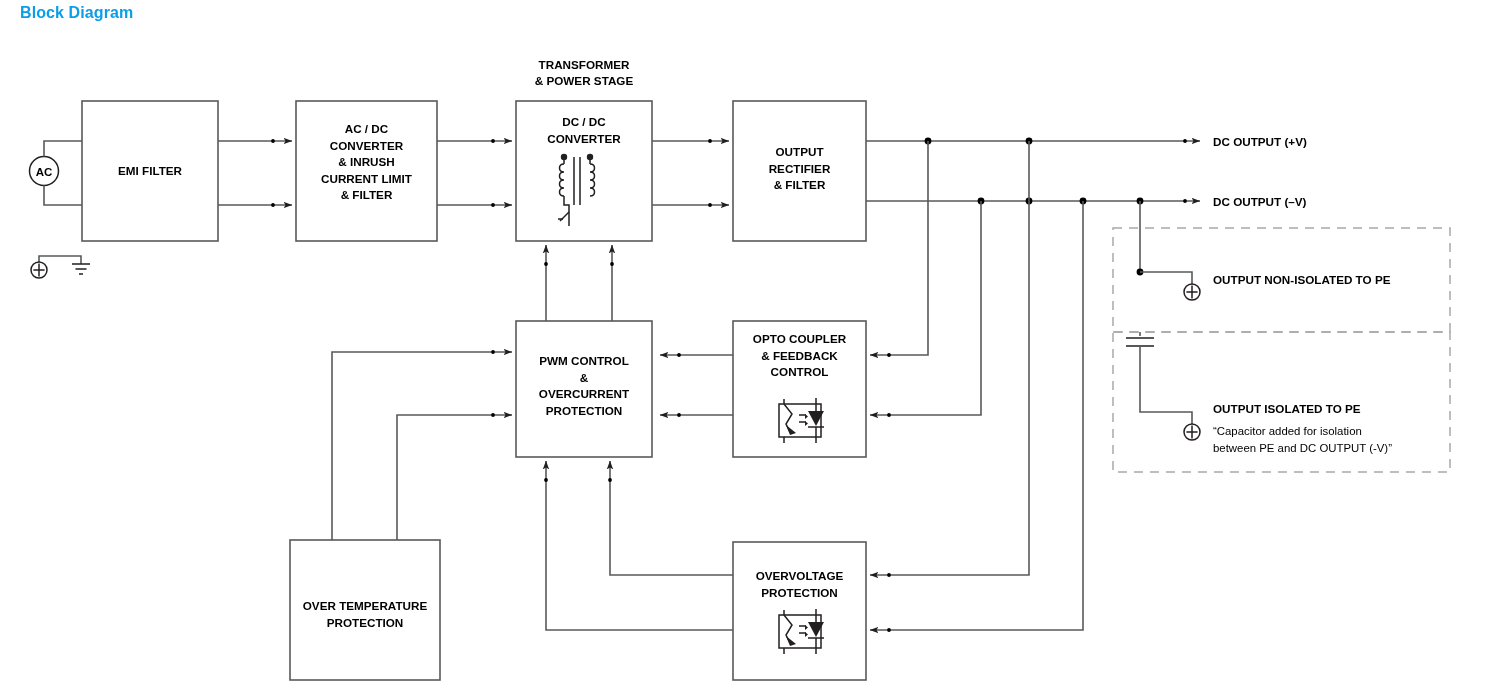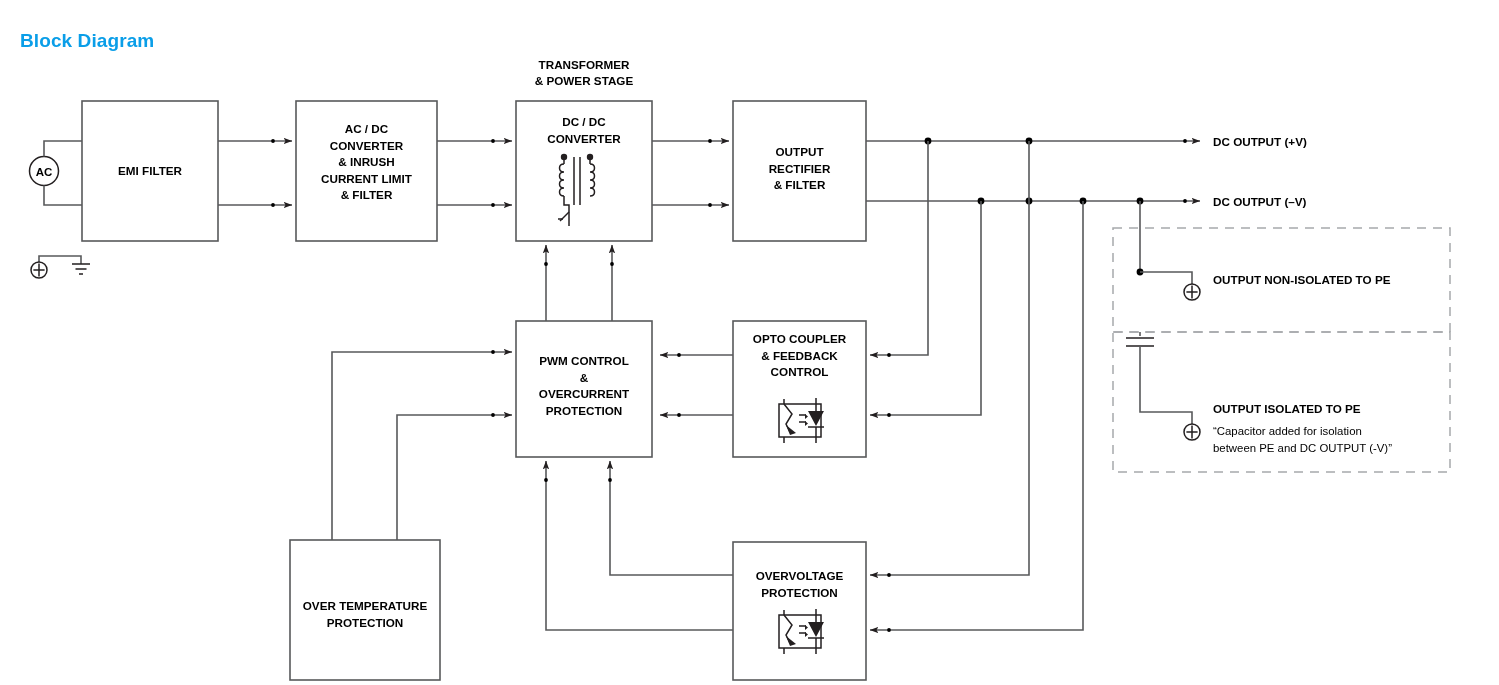--- a/index.html
+++ b/index.html
@@ -1,22 +1,21 @@
 <!DOCTYPE html>
 <html><head>
 <meta charset="utf-8">
 <style>
   html,body{margin:0;padding:0;background:#ffffff;}
   body{width:1499px;height:685px;font-family:"Liberation Sans",sans-serif;overflow:hidden;}
   #root{position:relative;width:1499px;height:685px;}
   #title{
     position:absolute;left:20px;top:4px;
-    font-size:19px;font-weight:bold;color:#0a9ee8;
+    font-size:16px;font-weight:bold;color:#0a9ee8;
     letter-spacing:0.1px;
-    margin-top:26px;
   }
   svg#diagram{position:absolute;left:0;top:0;width:1499px;height:685px;}
   .blk{fill:#ffffff;stroke:#58595b;stroke-width:1.6;}
   .wire{stroke:#58595b;stroke-width:1.6;fill:none;}
   .dash{fill:none;stroke:#a7a9ac;stroke-width:1.5;stroke-dasharray:9 7;}
   .dot{fill:#000000;}
   .sym{fill:none;stroke:#231f20;stroke-width:1.5;}
   .symf{fill:#231f20;stroke:none;}
   .lbl{font-family:"Liberation Sans",sans-serif;font-size:11.7px;font-weight:bold;fill:#000000;}
   .lbl-c{text-anchor:middle;}

